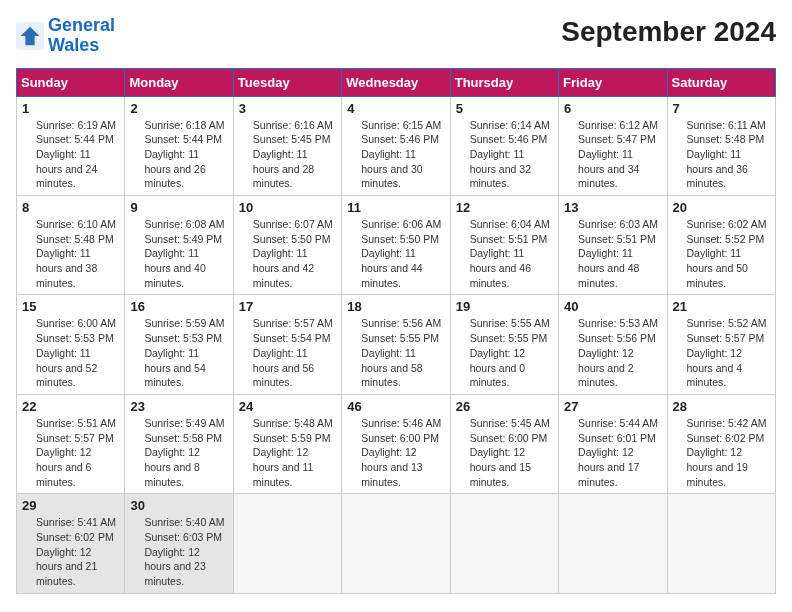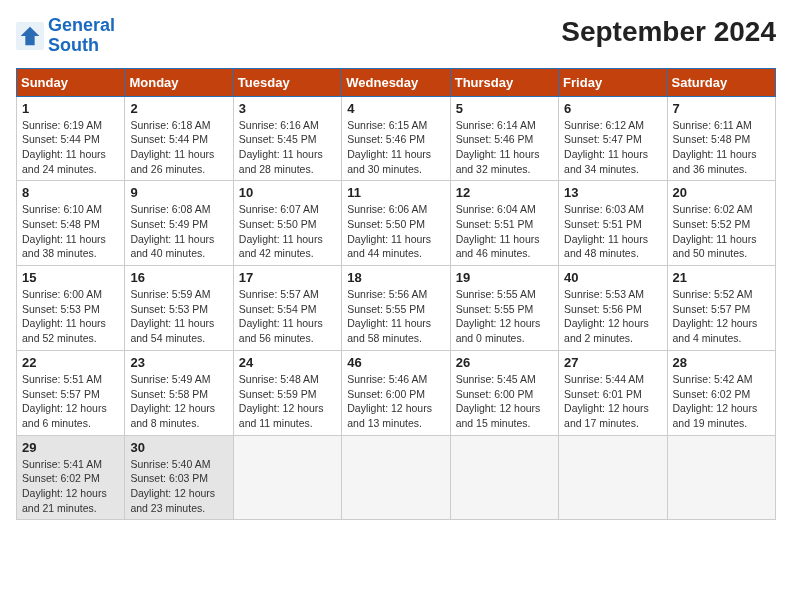--- a/index.html
+++ b/index.html
@@ -46,21 +46,21 @@
     .subtitle {
       font-size: 14px;
       color: #444;
     }
     table {
       width: 100%;
       border-collapse: collapse;
       font-size: 11px;
     }
     thead tr th {
-      background-color: #c2410c;
+      background-color: #be185d;
       color: #fff;
       padding: 6px 4px;
       text-align: left;
       font-size: 13px;
       font-weight: bold;
       border: 1px solid #2a6db5;
     }
     tbody tr td {
       border: 1px solid #ccc;
       vertical-align: top;
@@ -76,36 +76,37 @@
       font-size: 13px;
       font-weight: bold;
       color: #222;
       display: block;
       margin-bottom: 2px;
     }
     .day-detail {
       color: #333;
       font-size: 10.5px;
       line-height: 1.4;
+      margin-left: 14px;
     }
     .empty {
       background: #f5f5f5 !important;
     }
   </style>
 </head>
 <body>
 
 <div class="header">
   <div class="logo">
     <svg class="logo-icon" viewBox="0 0 36 36">
       <rect x="0" y="0" width="36" height="36" rx="3" fill="#e8f0f8"></rect>
       <polygon points="18,6 30,18 24,18 24,30 12,30 12,18 6,18" fill="#2a6db5"></polygon>
     </svg>
     <div class="logo-text">
-      <span>General</span><br><span style="color:#1a6abf;">South</span>
+      <span>General</span><br><span style="color:#1a6abf;">Wales</span>
     </div>
   </div>
   <div class="title-block">
     <div class="month-title">September 2024</div>
   </div>
 </div>
 
 <table>
   <thead>
     <tr>

